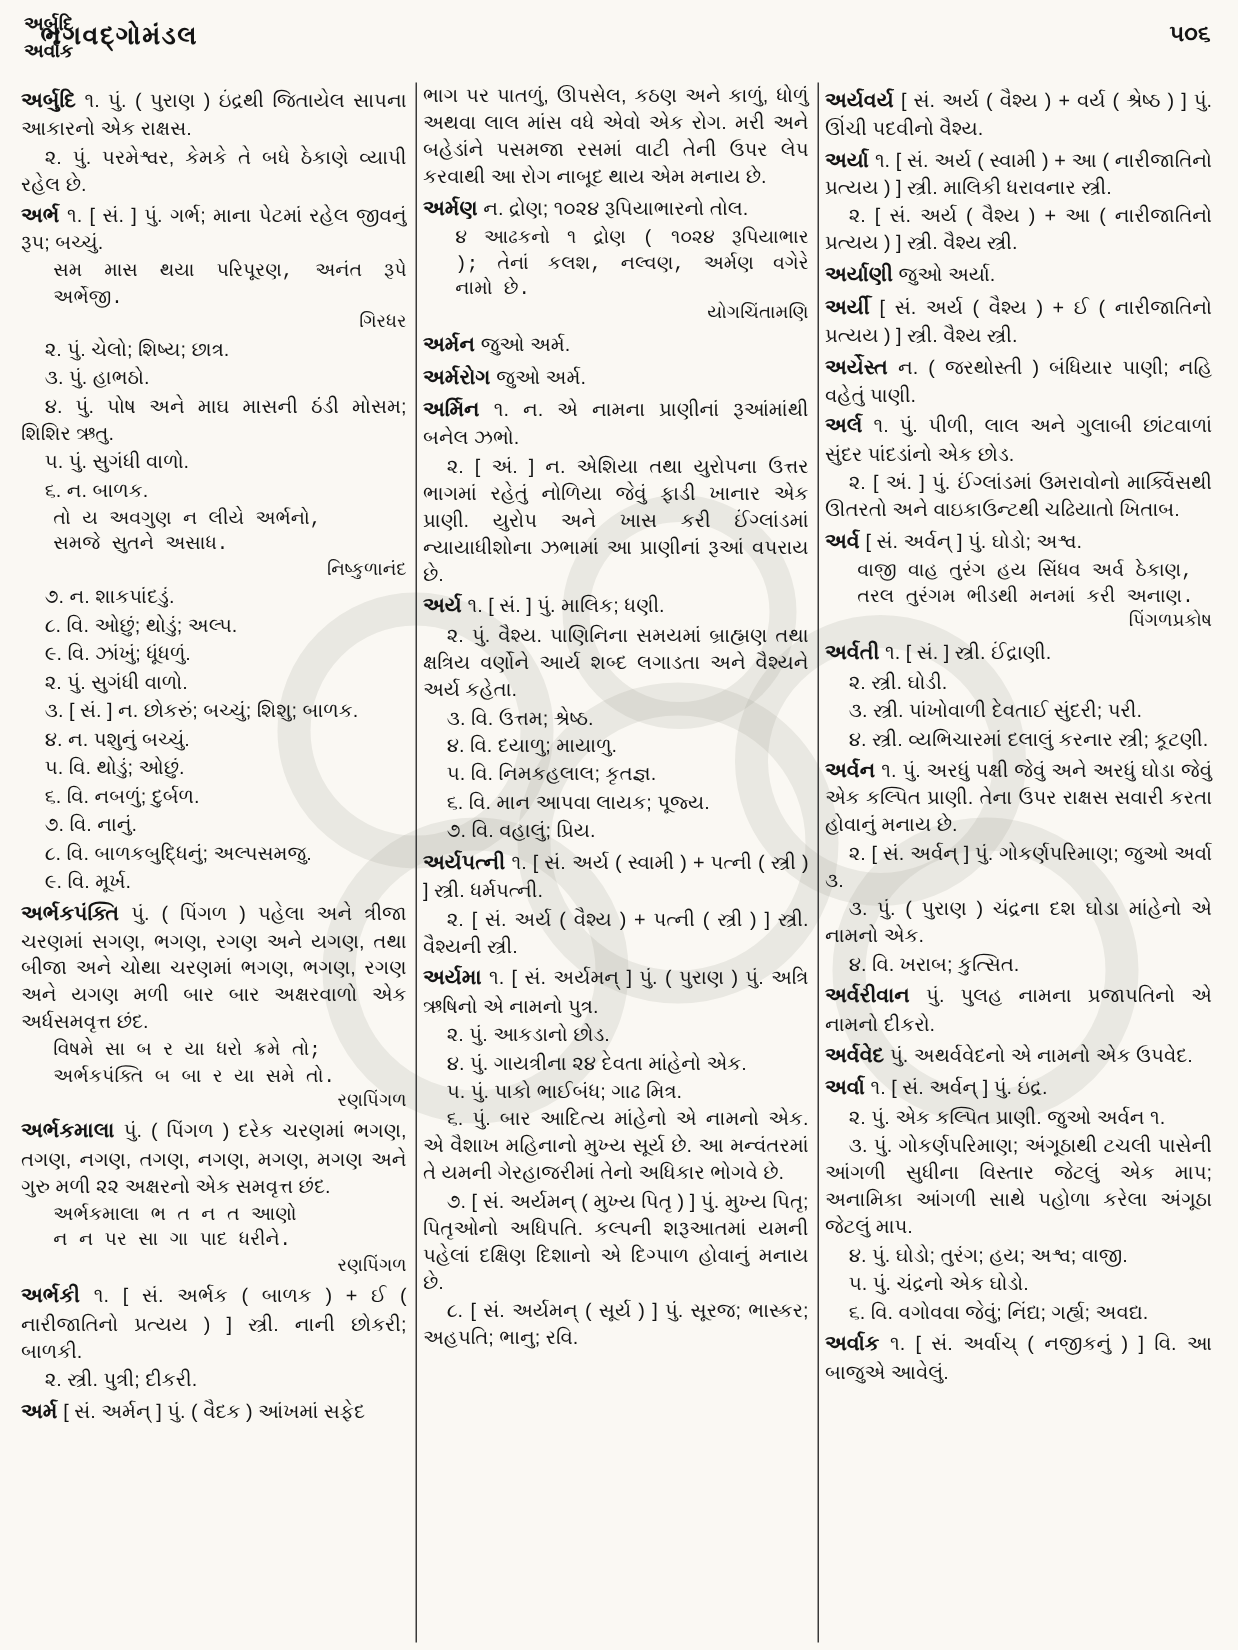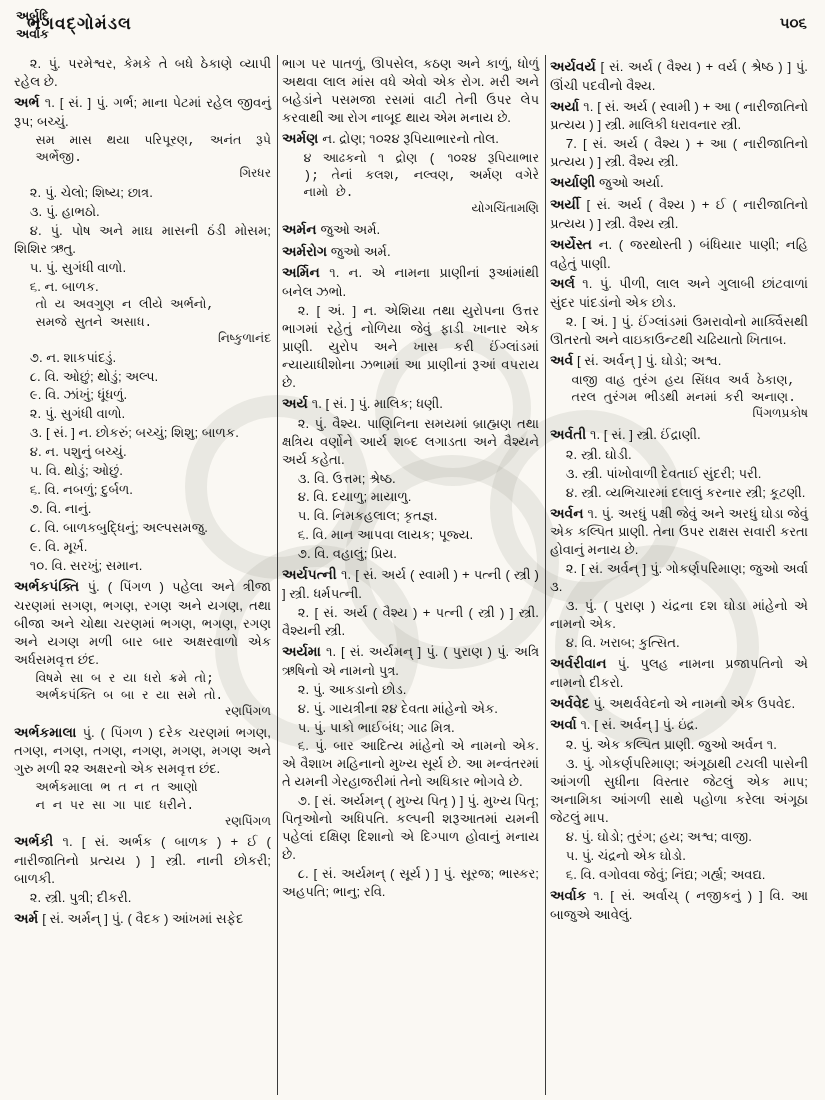--- a/index.html
+++ b/index.html
@@ -54,20 +54,21 @@
     <div class="guide">
       <div>અર્બુદિ</div>
       <div>અર્વાક</div>
     </div>
     <div class="title">ભગવદ્ગોમંડલ</div>
     <div class="pageno">૫૦૬</div>
   </div>
 
   <div class="columns">
     <div class="col c1">
+        <p class="blk entry"><b class="hw">અર્બુદિ </b>૧. પું. ( પુરાણ ) ઇંદ્રથી જિતાયેલ સાપના આકારનો એક રાક્ષસ.</p>
         <p class="blk sense">૨. પું. પરમેશ્વર, કેમકે તે બધે ઠેકાણે વ્યાપી રહેલ છે.</p>
         <p class="blk entry"><b class="hw">અર્ભ </b>૧. [ સં. ] પું. ગર્ભ; માના પેટમાં રહેલ જીવનું રૂપ; બચ્ચું.</p>
         <p class="blk quote">
           <span class="qline">સમ માસ થયા પરિપૂરણ, અનંત રૂપે અર્ભેજી.</span>
           <span class="attr">ગિરધર</span>
         </p>
         <p class="blk sense">૨. પું. ચેલો; શિષ્ય; છાત્ર.</p>
         <p class="blk sense">૩. પું. હાભઠો.</p>
         <p class="blk sense">૪. પું. પોષ અને માઘ માસની ઠંડી મોસમ; શિશિર ઋતુ.</p>
         <p class="blk sense">૫. પું. સુગંધી વાળો.</p>
@@ -81,21 +82,20 @@
         <p class="blk sense">૮. વિ. ઓછું; થોડું; અલ્પ.</p>
         <p class="blk sense">૯. વિ. ઝાંખું; ધૂંધળું.</p>
         <p class="blk sense">૨. પું. સુગંધી વાળો.</p>
         <p class="blk sense">૩. [ સં. ] ન. છોકરું; બચ્ચું; શિશુ; બાળક.</p>
         <p class="blk sense">૪. ન. પશુનું બચ્ચું.</p>
         <p class="blk sense">૫. વિ. થોડું; ઓછું.</p>
         <p class="blk sense">૬. વિ. નબળું; દુર્બળ.</p>
         <p class="blk sense">૭. વિ. નાનું.</p>
         <p class="blk sense">૮. વિ. બાળકબુદ્ધિનું; અલ્પસમજુ.</p>
         <p class="blk sense">૯. વિ. મૂર્ખ.</p>
-        <p class="blk sense">૧૦. વિ. સરખું; સમાન.</p>
         <p class="blk entry"><b class="hw">અર્ભકપંક્તિ </b>પું. ( પિંગળ ) પહેલા અને ત્રીજા ચરણમાં સગણ, ભગણ, રગણ અને યગણ, તથા બીજા અને ચોથા ચરણમાં ભગણ, ભગણ, રગણ અને યગણ મળી બાર બાર અક્ષરવાળો એક અર્ધસમવૃત્ત છંદ.</p>
         <p class="blk quote">
           <span class="qline">વિષમે સા બ ર યા ધરો ક્રમે તો;</span>
           <span class="qline">અર્ભકપંક્તિ બ બા ર યા સમે તો.</span>
           <span class="attr">રણપિંગળ</span>
         </p>
         <p class="blk entry"><b class="hw">અર્ભકમાલા </b>પું. ( પિંગળ ) દરેક ચરણમાં ભગણ, તગણ, નગણ, તગણ, નગણ, મગણ, મગણ અને ગુરુ મળી ૨૨ અક્ષરનો એક સમવૃત્ત છંદ.</p>
         <p class="blk quote">
           <span class="qline">અર્ભકમાલા ભ ત ન ત આણો</span>
           <span class="qline">ન ન પર સા ગા પાદ ધરીને.</span>
@@ -129,21 +129,21 @@
         <p class="blk sense">૨. પું. આકડાનો છોડ.</p>
         <p class="blk sense">૪. પું. ગાયત્રીના ૨૪ દેવતા માંહેનો એક.</p>
         <p class="blk sense">૫. પું. પાકો ભાઈબંધ; ગાઢ મિત્ર.</p>
         <p class="blk sense">૬. પું. બાર આદિત્ય માંહેનો એ નામનો એક. એ વૈશાખ મહિનાનો મુખ્ય સૂર્ય છે. આ મન્વંતરમાં તે યમની ગેરહાજરીમાં તેનો અધિકાર ભોગવે છે.</p>
         <p class="blk sense">૭. [ સં. અર્યમન્ ( મુખ્ય પિતૃ ) ] પું. મુખ્ય પિતૃ; પિતૃઓનો અધિપતિ. કલ્પની શરૂઆતમાં યમની પહેલાં દક્ષિણ દિશાનો એ દિગ્પાળ હોવાનું મનાય છે.</p>
         <p class="blk sense">૮. [ સં. અર્યમન્ ( સૂર્ય ) ] પું. સૂરજ; ભાસ્કર; અહપતિ; ભાનુ; રવિ.</p>
       </div>
     <div class="col c3">
         <p class="blk entry"><b class="hw">અર્યવર્ય </b>[ સં. અર્ય ( વૈશ્ય ) + વર્ય ( શ્રેષ્ઠ ) ] પું. ઊંચી પદવીનો વૈશ્ય.</p>
         <p class="blk entry"><b class="hw">અર્યા </b>૧. [ સં. અર્ય ( સ્વામી ) + આ ( નારીજાતિનો પ્રત્યય ) ] સ્ત્રી. માલિકી ધરાવનાર સ્ત્રી.</p>
-        <p class="blk sense">7. [ સં. અર્ય ( વૈશ્ય ) + આ ( નારીજાતિનો પ્રત્યય ) ] સ્ત્રી. વૈશ્ય સ્ત્રી.</p>
+        <p class="blk sense">૨. [ સં. અર્ય ( વૈશ્ય ) + આ ( નારીજાતિનો પ્રત્યય ) ] સ્ત્રી. વૈશ્ય સ્ત્રી.</p>
         <p class="blk entry"><b class="hw">અર્યાણી </b>જુઓ અર્યા.</p>
         <p class="blk entry"><b class="hw">અર્યી </b>[ સં. અર્ય ( વૈશ્ય ) + ઈ ( નારીજાતિનો પ્રત્યય ) ] સ્ત્રી. વૈશ્ય સ્ત્રી.</p>
         <p class="blk entry"><b class="hw">અર્યેસ્ત </b>ન. ( જરથોસ્તી ) બંધિયાર પાણી; નહિ વહેતું પાણી.</p>
         <p class="blk entry"><b class="hw">અર્લ </b>૧. પું. પીળી, લાલ અને ગુલાબી છાંટવાળાં સુંદર પાંદડાંનો એક છોડ.</p>
         <p class="blk sense">૨. [ અં. ] પું. ઈંગ્લાંડમાં ઉમરાવોનો માર્ક્વિસથી ઊતરતો અને વાઇકાઉન્ટથી ચઢિયાતો ખિતાબ.</p>
         <p class="blk entry"><b class="hw">અર્વ </b>[ સં. અર્વન્ ] પું. ઘોડો; અશ્વ.</p>
         <p class="blk quote">
           <span class="qline">વાજી વાહ તુરંગ હય સિંધવ અર્વ ઠેકાણ,</span>
           <span class="qline">તરલ તુરંગમ ભીડથી મનમાં કરી અનાણ.</span>
           <span class="attr">પિંગળપ્રકોષ</span>

